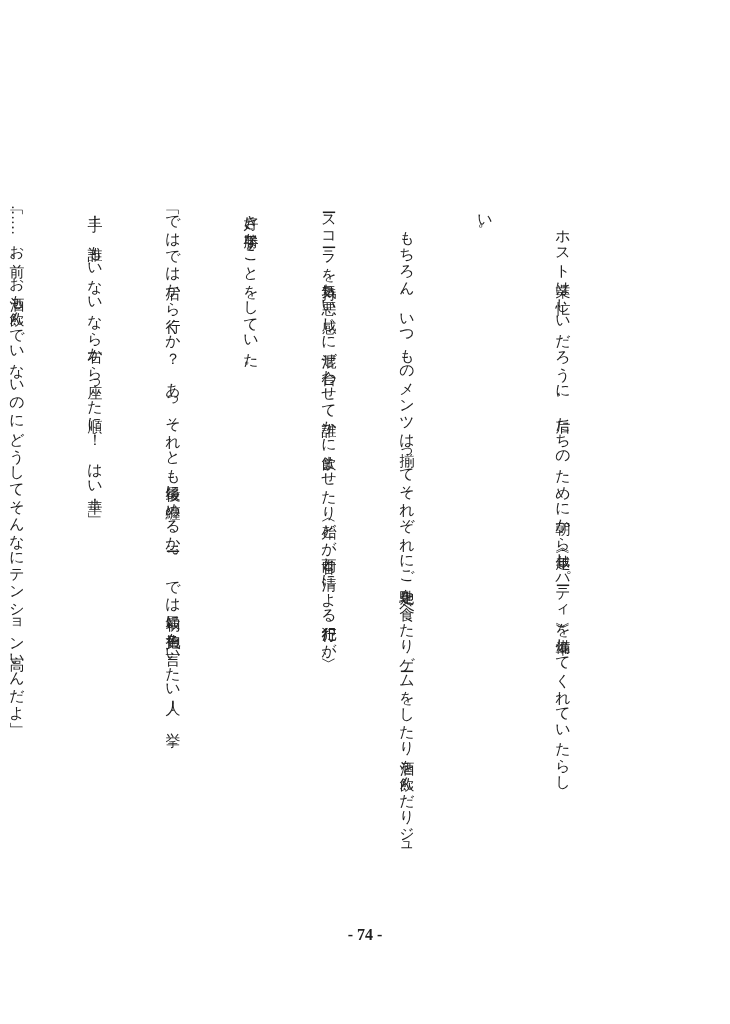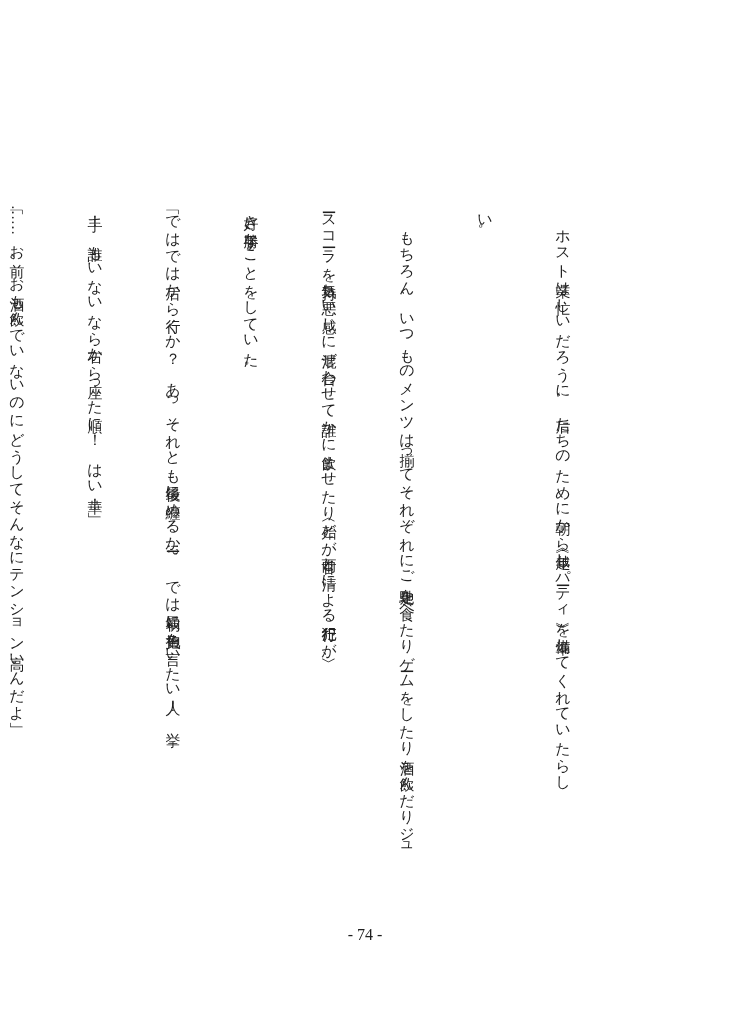--- a/index.html
+++ b/index.html
@@ -38,20 +38,21 @@
     height: 100%;
   }
   .page-number {
     position: absolute;
     top: 926px;
     left: 0;
     width: 730px;
     text-align: center;
     font-size: 16px;
     color: #1f1f1f;
+    font-weight: bold;
   }
 </style>
 </head>
 <body>
 
 <div class="page">
   <div class="vtext">
     <div class="tline">　ホスト業は忙しいだろうに、后たちのために朝から《年越しパーティ》を準備してくれていたらし</div>
     <div class="tline">い。</div>
     <div class="tline">　もちろん、いつものメンツは揃ってそれぞれにご馳走を食べたりゲームをしたり酒を飲んだりジュ</div>

